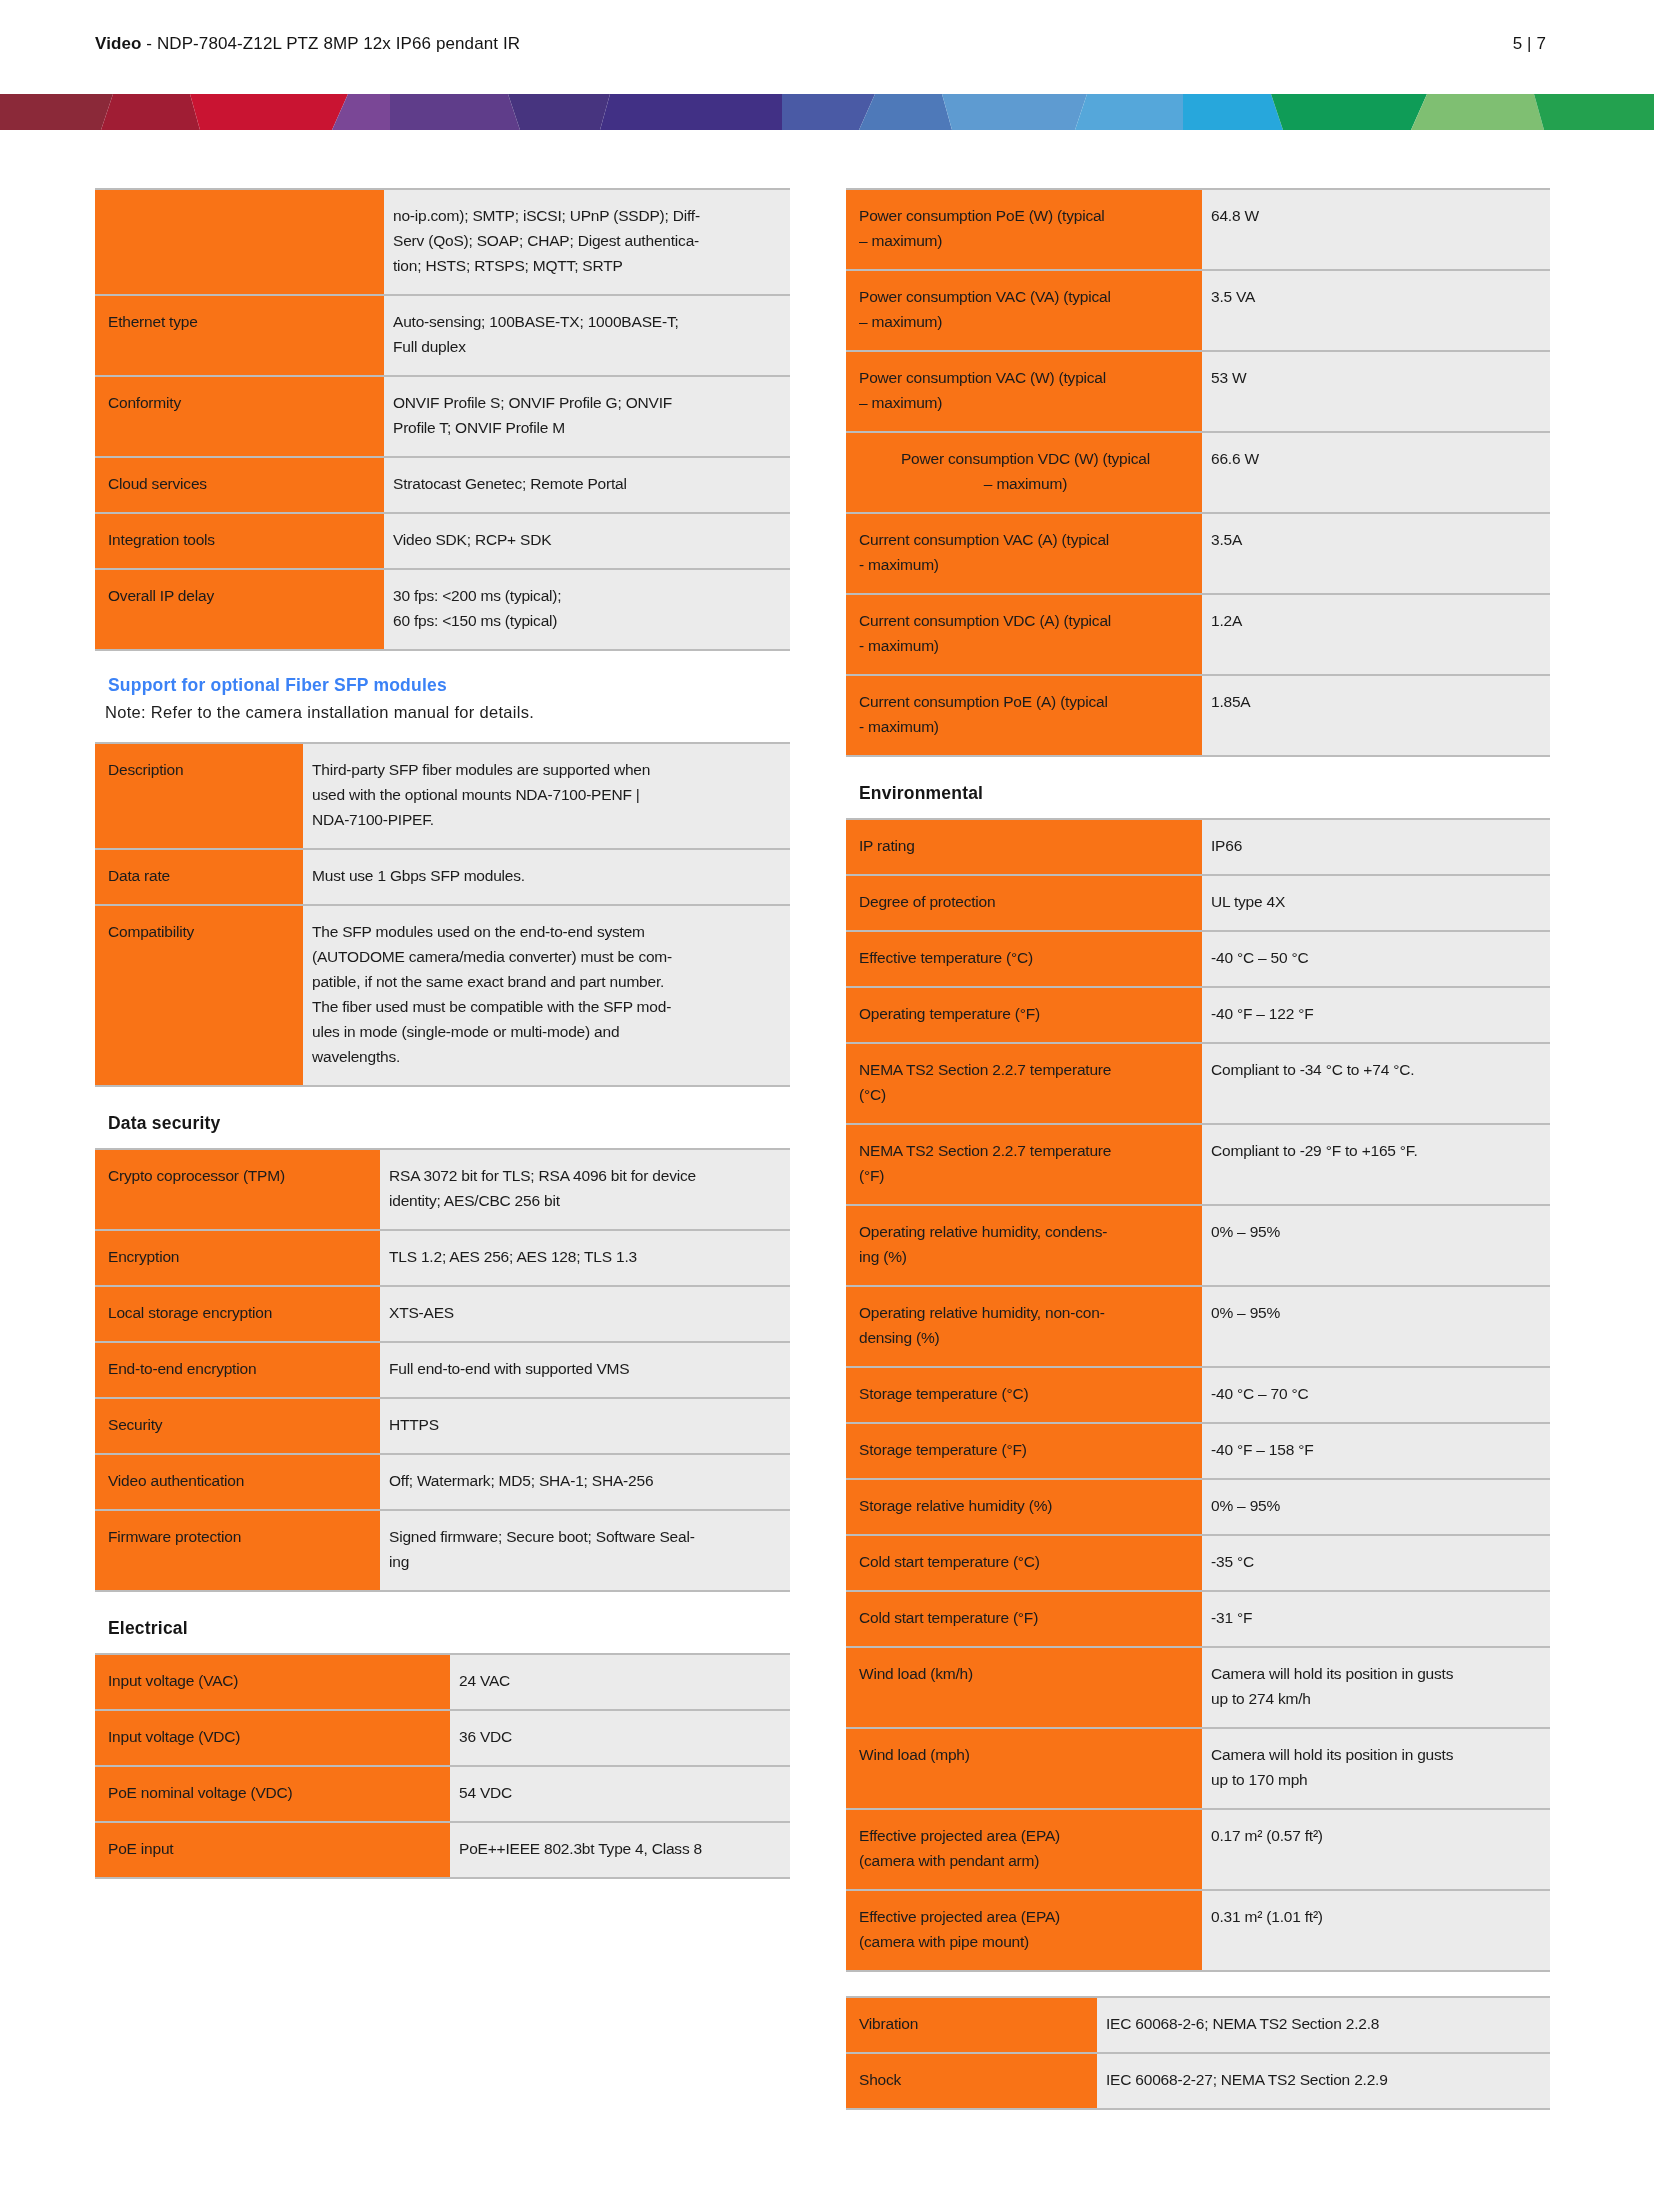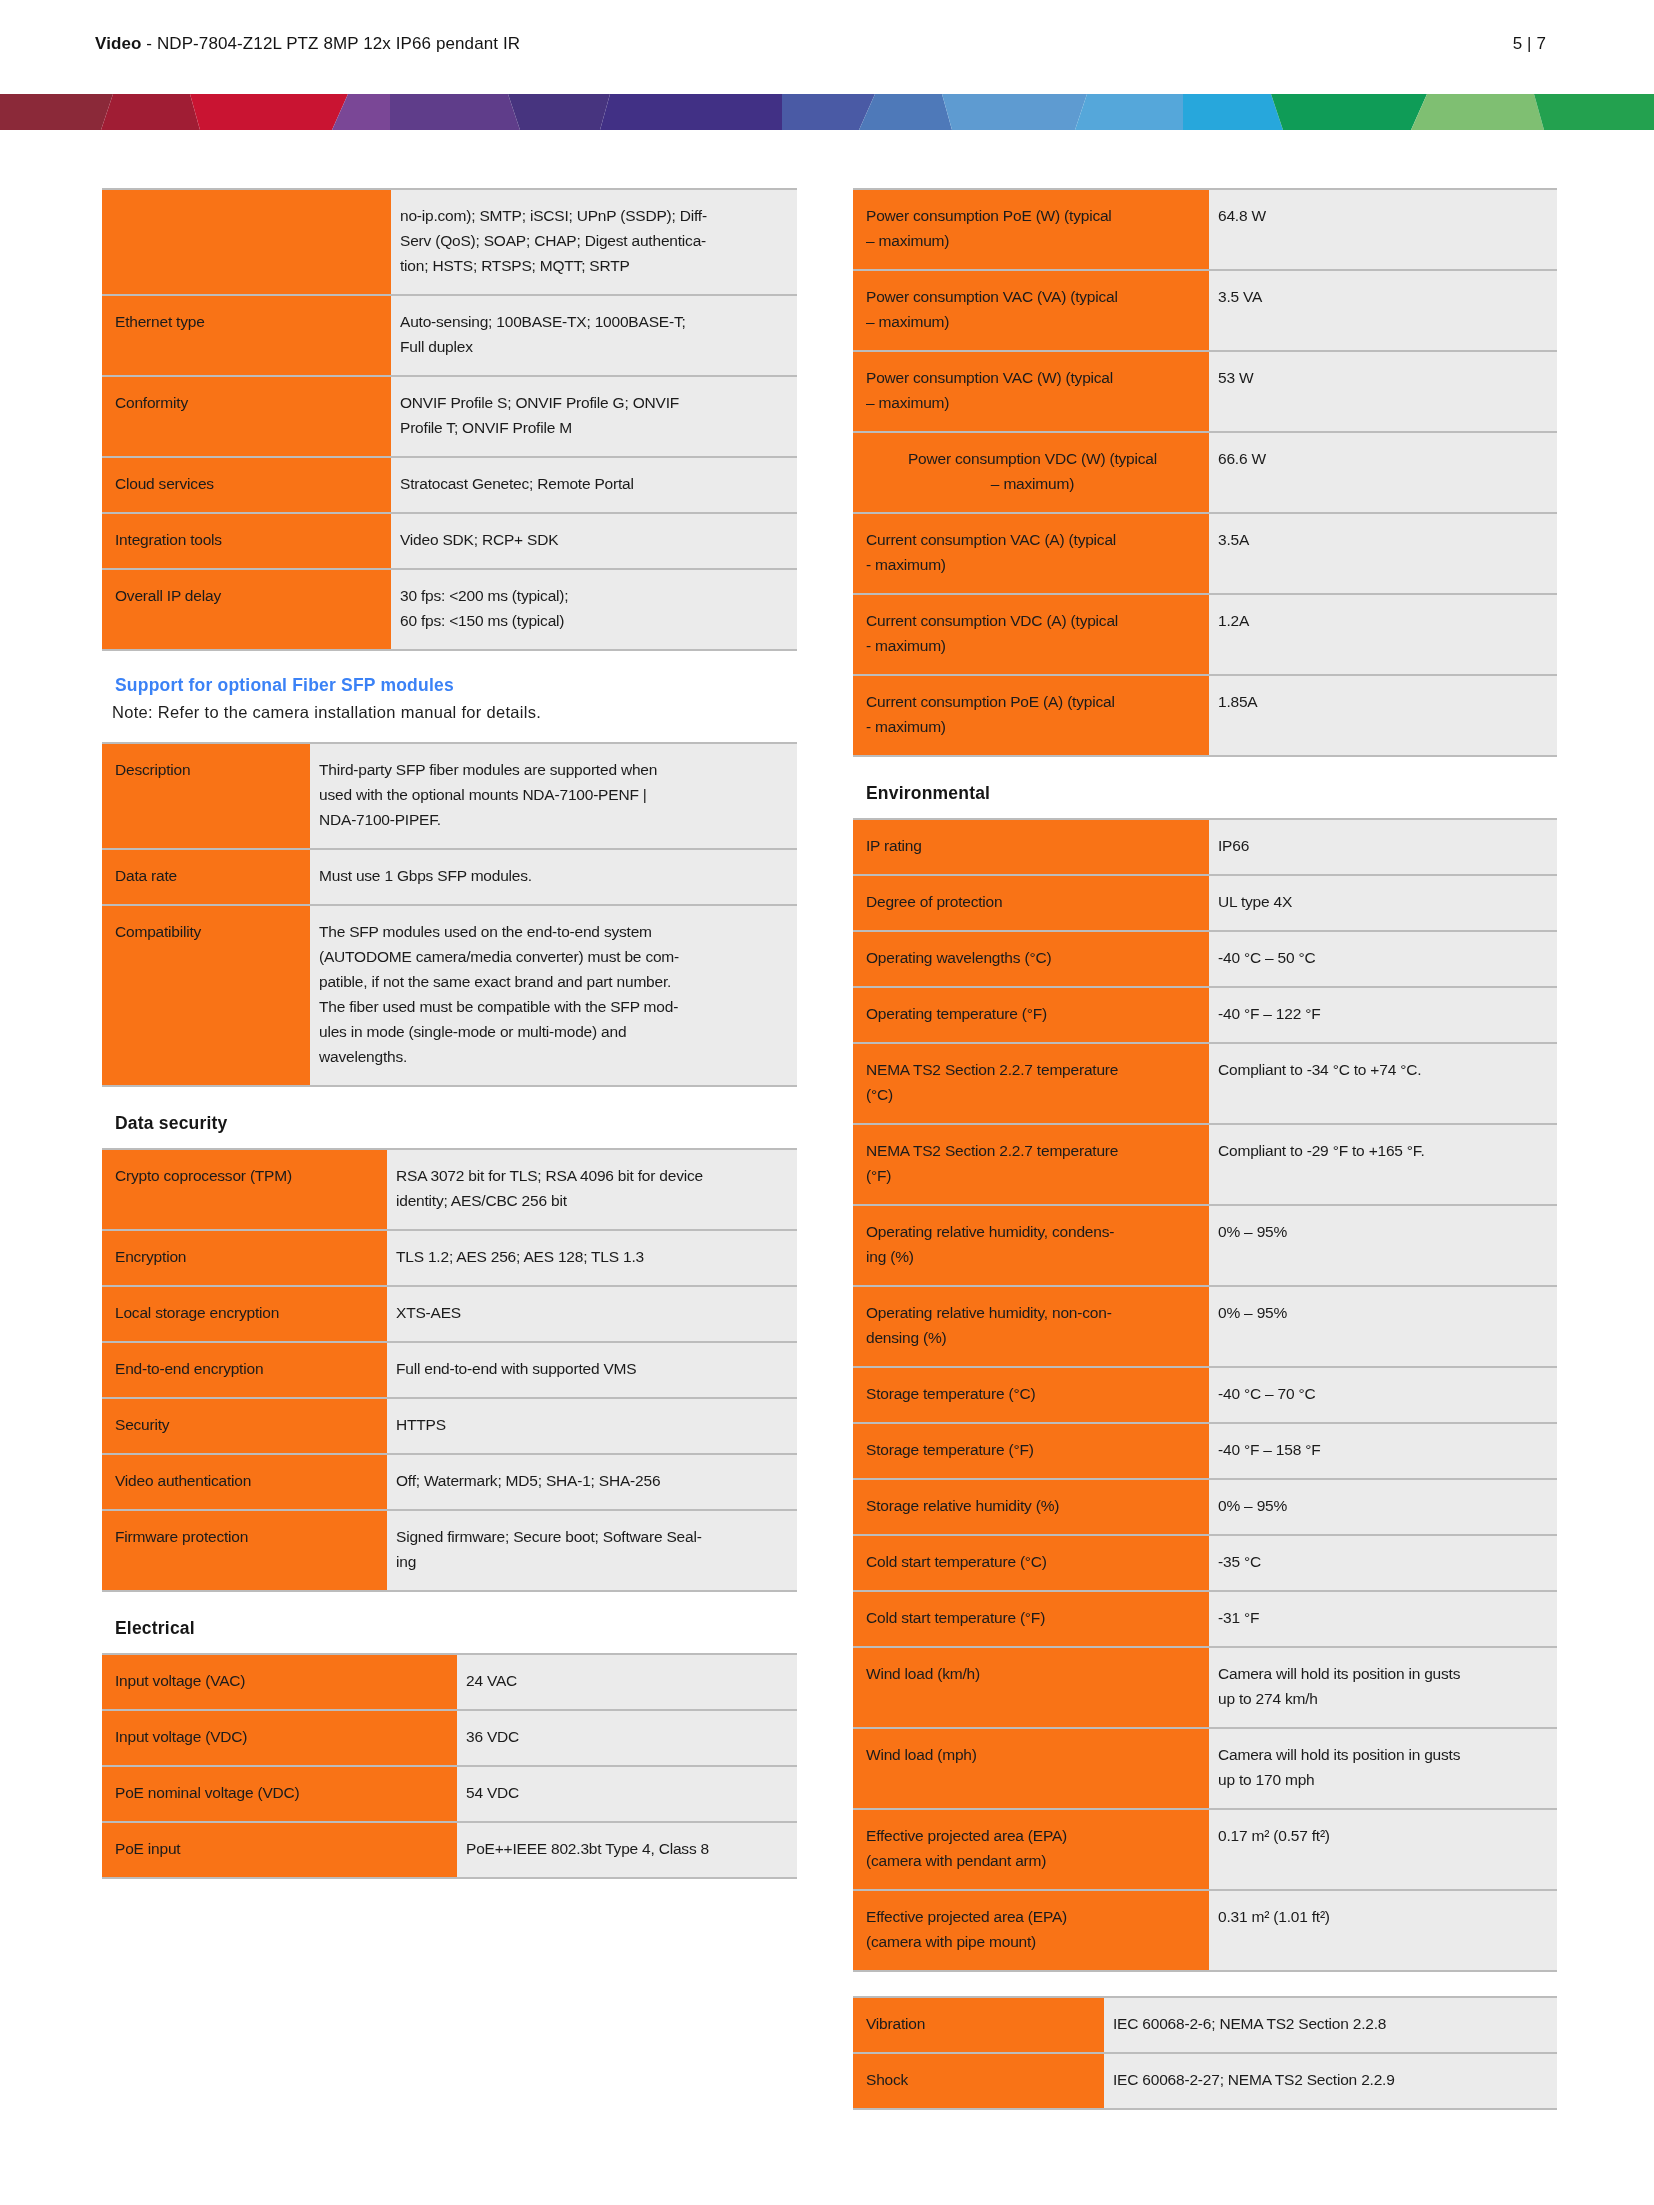--- a/index.html
+++ b/index.html
@@ -12,21 +12,21 @@
   .page-header{
     position:absolute;top:0;left:0;width:1654px;height:94px;
     box-sizing:border-box;padding:34px 108px 0 95px;
     display:flex;justify-content:space-between;align-items:flex-start;
     font-size:17px;color:#141414;letter-spacing:.1px;
   }
   .doc-title .cat{font-weight:bold;}
   .color-bar{position:absolute;top:94px;left:0;width:1654px;height:36px;display:block;}
   
   .content{
-    position:absolute;top:188px;left:102px;width:1455px;
+    position:absolute;top:188px;left:95px;width:1455px;
     display:flex;gap:56px;align-items:flex-start;
   }
   .col{box-sizing:border-box;}
   .col-left{width:695px;}
   .col-right{width:704px;}
   
   .spec-table{width:100%;border-bottom:2px solid #bcbcbc;}
   .spec-row{display:flex;border-top:2px solid #bcbcbc;}
   .spec-label{
     flex:0 0 auto;box-sizing:border-box;background:#f97316;
@@ -290,21 +290,21 @@
             <div class="para">IP66</div>
           </div>
         </div>
         <div class="spec-row">
           <div class="spec-label" style="width: 356px;">Degree of protection</div>
           <div class="spec-value">
             <div class="para">UL type 4X</div>
           </div>
         </div>
         <div class="spec-row">
-          <div class="spec-label" style="width: 356px;">Operating wavelengths (°C)</div>
+          <div class="spec-label" style="width: 356px;">Effective temperature (°C)</div>
           <div class="spec-value">
             <div class="para">-40 °C – 50 °C</div>
           </div>
         </div>
         <div class="spec-row">
           <div class="spec-label" style="width: 356px;">Operating temperature (°F)</div>
           <div class="spec-value">
             <div class="para">-40 °F – 122 °F</div>
           </div>
         </div>

